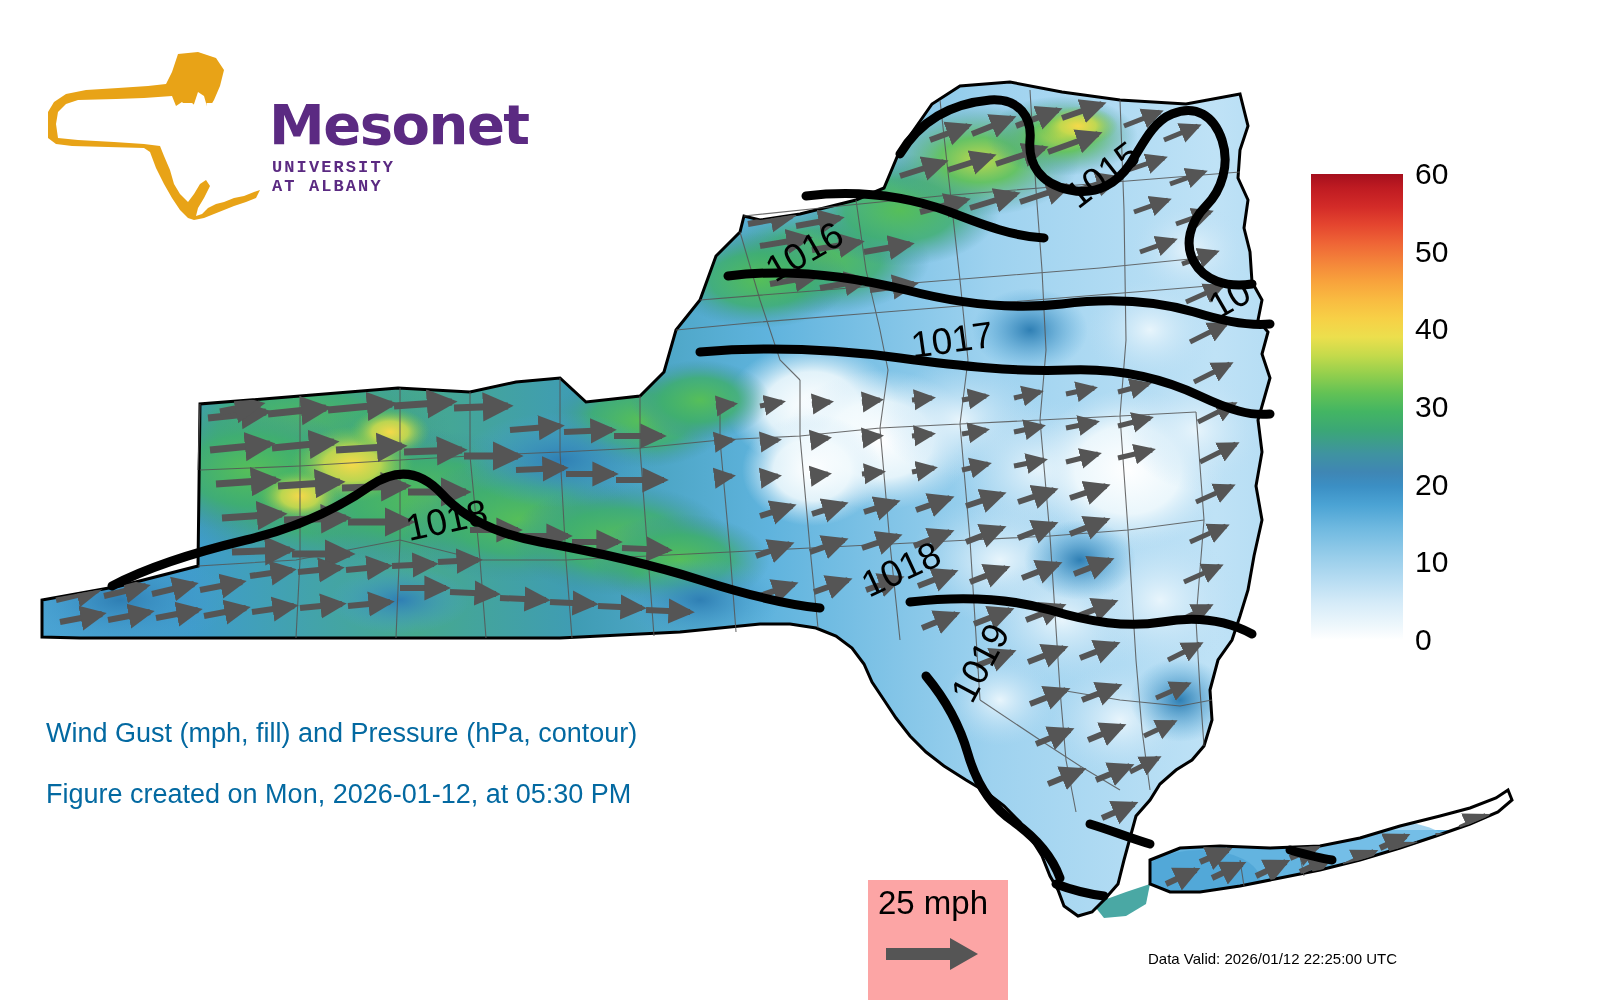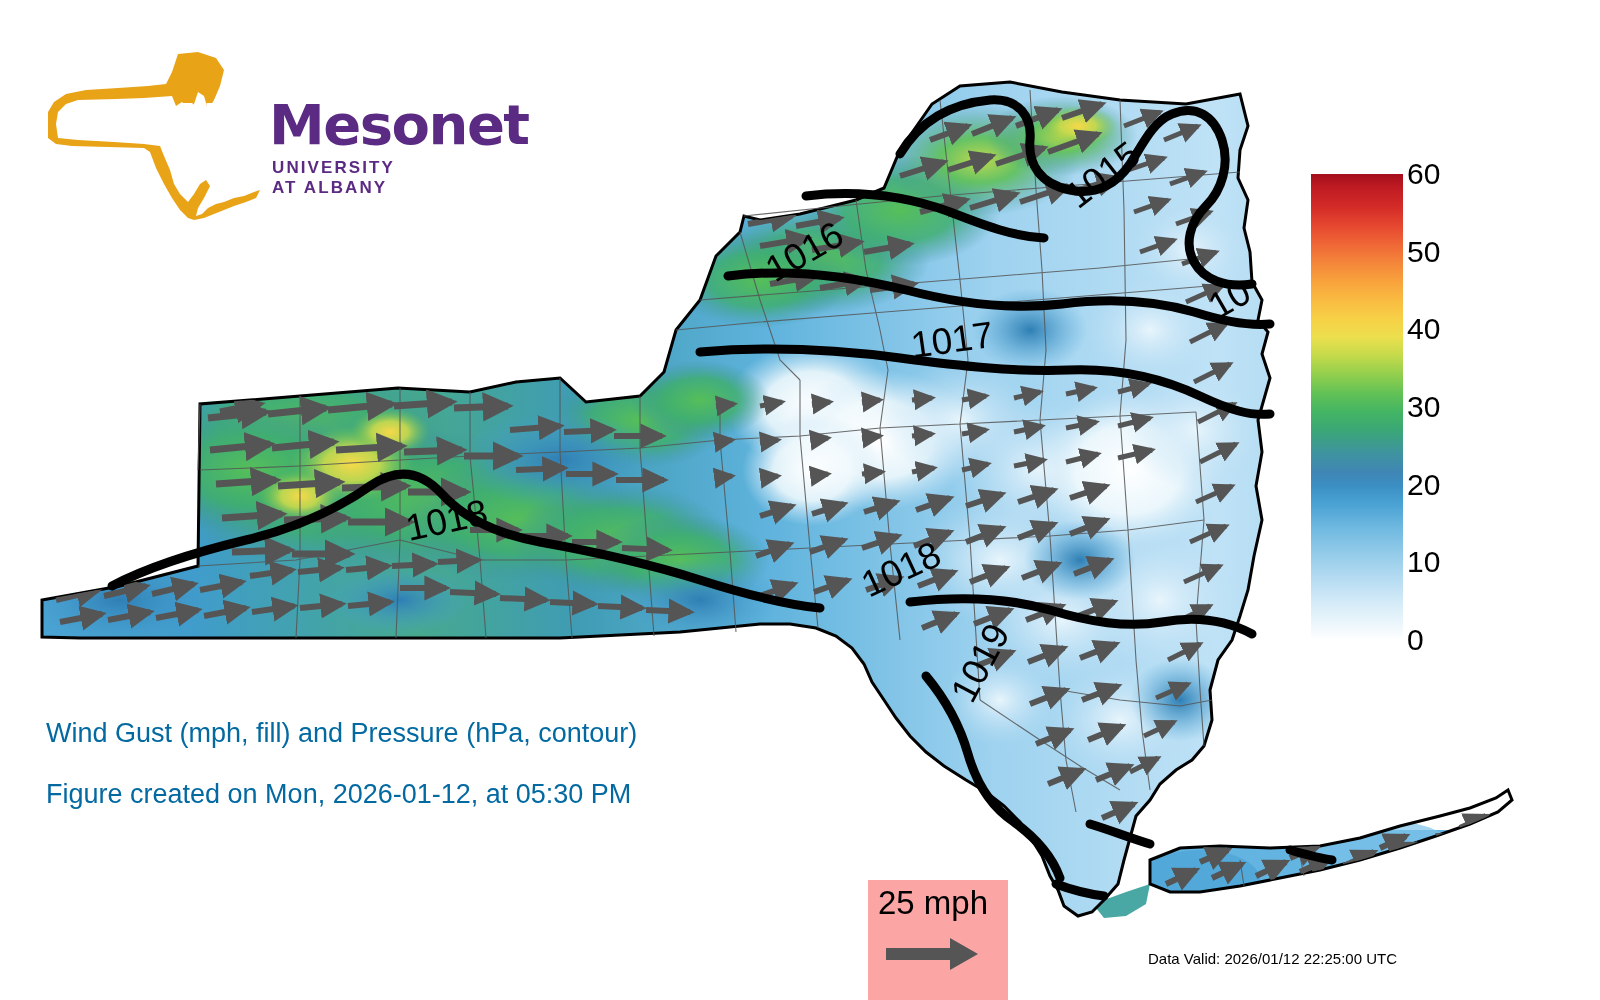--- a/index.html
+++ b/index.html
@@ -25,21 +25,21 @@
   }
   .logo-meso{
     position:absolute;left:93px;top:0px;
     font-size:56px;font-weight:bold;color:#5b2a82;
     font-family:"DejaVu Sans", sans-serif;
     letter-spacing:-1.5px;
   }
   .logo-univ{
     position:absolute;left:96px;top:66px;
     font-size:17px;font-weight:bold;color:#5b2a82;
-    font-family:Liberation Sans, sans-serif;
+    font-family:Liberation Mono, monospace;
     letter-spacing:2.1px;
   }
 
   
   #mapsvg{position:absolute;left:0;top:0;}
 
   
   .cbar-wrap{position:absolute;left:1311px;top:174px;width:170px;height:470px;}
   .cbar{
     position:absolute;left:0;top:0;width:92px;height:466px;
@@ -63,21 +63,21 @@
       #f7d046 69%,
       #f9bb41 73%,
       #f8a23c 77%,
       #f4853a 81%,
       #ef6636 85%,
       #e5462f 89%,
       #d32b28 93%,
       #bf1b22 97%,
       #a50f1d 100%);
   }
-  .cbar-ticks{position:absolute;left:96px;top:0;width:66px;height:466px;}
+  .cbar-ticks{position:absolute;left:104px;top:0;width:66px;height:466px;}
   .cbar-tick{
     position:absolute;left:0;
     font-size:30px;color:#000000;
     font-family:"Liberation Sans", sans-serif;
     line-height:1;
     transform:translateY(-50%);
     white-space:nowrap;
   }
 
   

